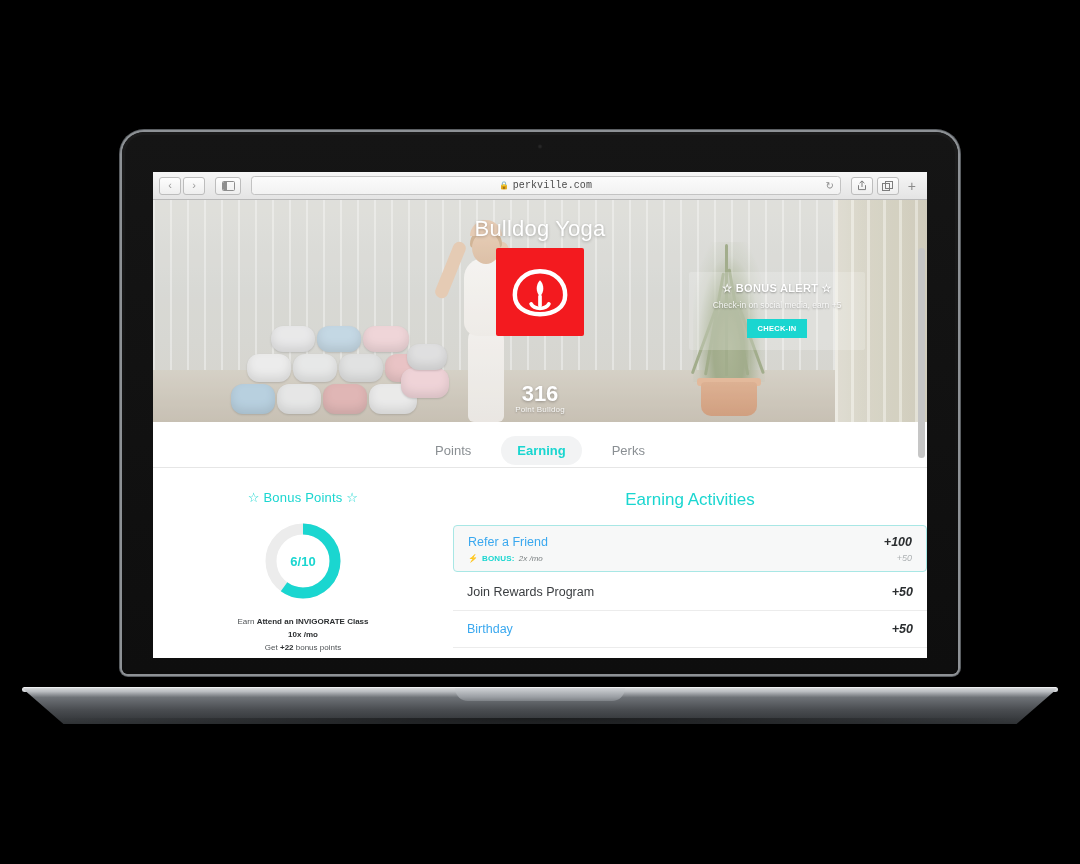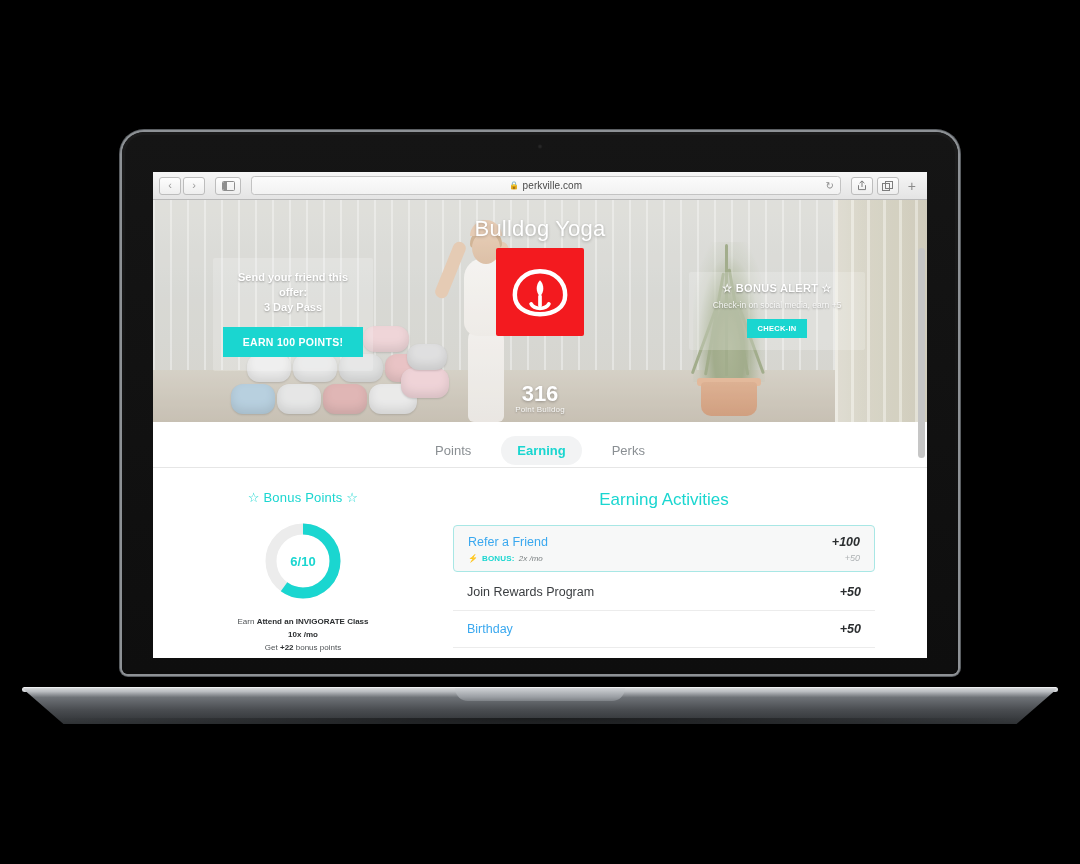--- a/index.html
+++ b/index.html
@@ -81,21 +81,21 @@
     color: #9a9a9a; font-size: 11px; line-height: 1;
   }
   .cbtn.sidebar { margin-left: 8px; width: 26px; }
   .sb-glyph { width: 13px; height: 10px; border: 1px solid #8e8e8e; border-radius: 1.5px; position: relative; }
   .sb-glyph::before { content:""; position:absolute; left:0; top:0; bottom:0; width:4px; background:#8e8e8e; border-radius:1px 0 0 1px; }
   .urlbar {
     flex: 1; margin: 0 10px; height: 19px; border: 1px solid #c3c3c3; border-radius: 3.5px;
     background: linear-gradient(180deg,#fbfbfb 0%,#f2f2f2 100%);
     display: flex; align-items: center; justify-content: center; position: relative;
   }
-  .url-text { font-size: 10px; color: #4a4a4a; letter-spacing: .1px; }
+  .url-text { font-size: 10px; color: #4a4a4a; letter-spacing: .1px; font-family: Liberation Mono, monospace; }
   .lock { font-size: 8px; color: #6c6c6c; margin-right: 3px; }
   .reload { position: absolute; right: 6px; font-size: 10px; color: #8e8e8e; }
   .right-group { display: flex; gap: 4px; align-items: center; }
   .plus { color:#8a8a8a; font-size:14px; padding:0 5px; }
 
   
   .page { position: relative; width: 100%; height: 458px; background: #fff; overflow: hidden; }
 
   .hero { position: relative; height: 222px; overflow: hidden; }
   .hero-bg { position: absolute; inset: 0; background: linear-gradient(180deg,#dcdcd8 0%,#d2d3cf 45%,#cfcdc6 100%); }
@@ -193,21 +193,21 @@
   .main { display:flex; padding:22px 0 0; height:190px; }
   .col-left { width:300px; display:flex; flex-direction:column; align-items:center; }
   .bp-title { color:#1ad6d0; font-size:13px; letter-spacing:.2px; }
   .donut { position:relative; width:84px; height:84px; margin-top:14px; }
   .donut svg { transform: rotate(-90deg); }
   .donut-label { position:absolute; inset:0; display:flex; align-items:center; justify-content:center;
     color:#1ad6d0; font-size:13px; font-weight:700; }
   .bp-desc { margin-top:12px; text-align:center; font-size:8px; color:#4f5356; line-height:1.65; }
   .bp-desc b { font-weight:700; color:#2c2f31; }
 
-  .col-right { flex:1; padding-right:52px; }
+  .col-right { flex:1; }
   .ea-title { color:#1ad6d0; font-size:17px; text-align:center; margin-bottom:14px; }
   .act-list { border-top:1px solid transparent; }
   .act {
     display:flex; align-items:center; justify-content:space-between;
     padding:11px 14px; border-bottom:1px solid #ececec;
   }
   .act.featured {
     background:#f7f8f8; border:1px solid #a8e7e5; border-radius:4px; padding:9px 14px 8px;
     display:block; margin-bottom:2px;
   }
@@ -325,25 +325,20 @@
 
         <div class="logo">
           <svg viewBox="0 0 100 100">
             <path d="M50 22 C30 22 16 36 16 54 C16 70 30 80 50 80 C70 80 84 70 84 54 C84 36 70 22 50 22 Z" fill="none" stroke="#fff" stroke-width="6"></path>
             <path d="M50 34 C44 40 44 50 50 56 C56 50 56 40 50 34 Z" fill="#fff"></path>
             <path d="M50 56 L50 68" stroke="#fff" stroke-width="5" stroke-linecap="round"></path>
             <path d="M38 66 C42 74 58 74 62 66" fill="none" stroke="#fff" stroke-width="5" stroke-linecap="round"></path>
           </svg>
         </div>
 
-        <div class="offer-card">
-          <div class="offer-text">Send your friend this offer:</div>
-          <div class="offer-text">3 Day Pass</div>
-          <button class="offer-btn">EARN 100 POINTS!</button>
-        </div>
 
         <div class="bonus-card">
           <div class="bonus-title">☆ BONUS ALERT ☆</div>
           <div class="bonus-sub">Check-in on social media, earn +5</div>
           <button class="bonus-btn">CHECK-IN</button>
         </div>
 
         <div class="balance">
           <div class="balance-num">316</div>
           <div class="balance-label">Point Bulldog</div>

